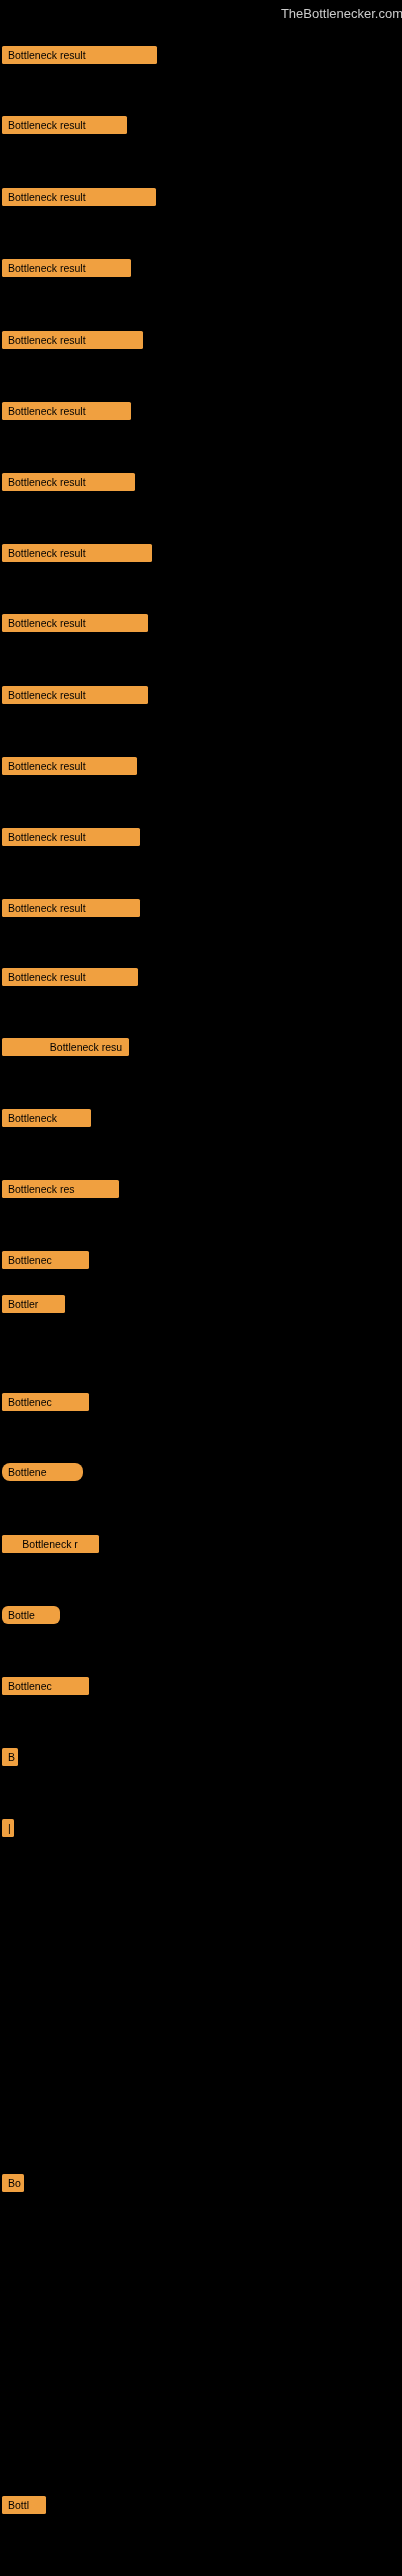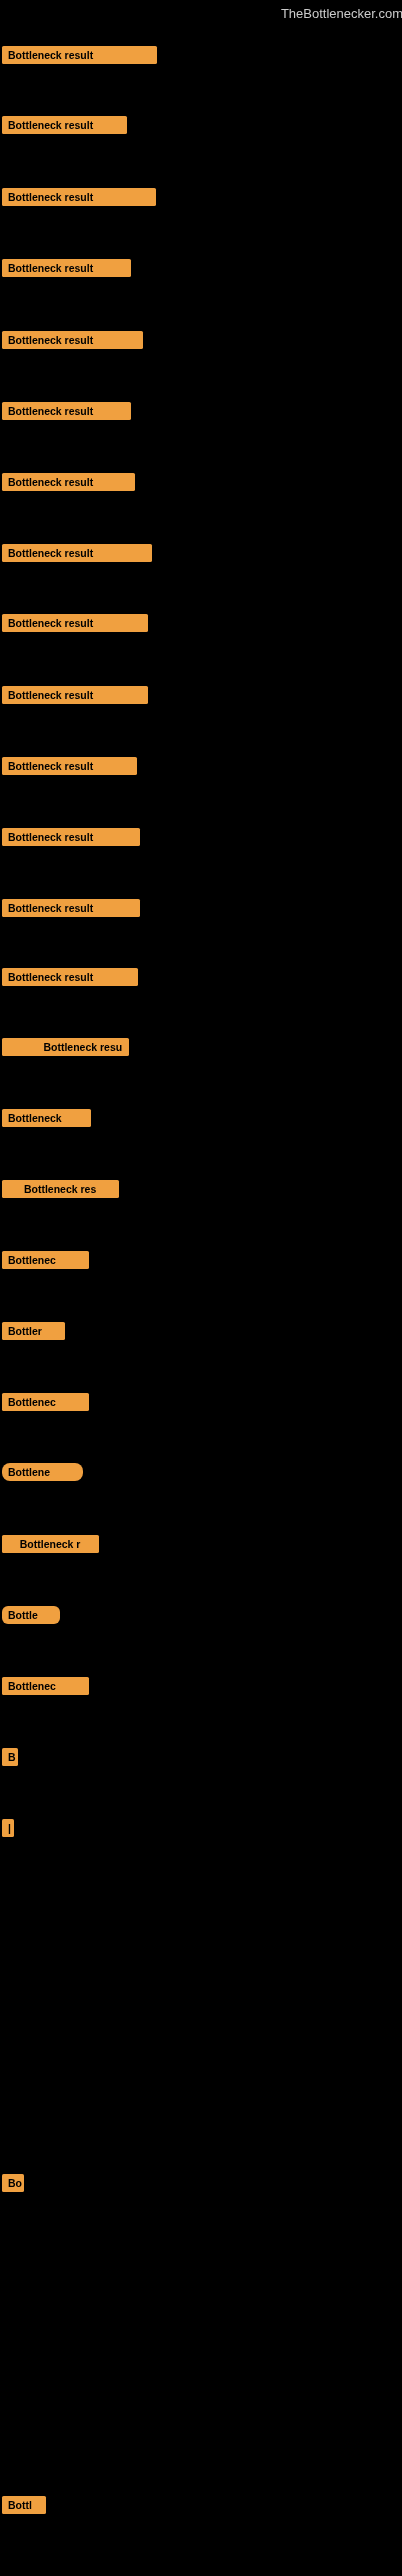--- a/index.html
+++ b/index.html
@@ -21,21 +21,21 @@
       padding: 6.4px 0;
       position: absolute;
       top: 0;
       left: 0;
       right: 0;
     }
     .bottleneck-badge {
       background-color: #f0a040;
       color: #000;
       font-size: 10.5px;
-      font-weight: bold;
+      font-weight: normal;
       padding: 3.2px 6.4px;
       display: inline-block;
       border-radius: 1.6px;
       position: absolute;
       left: 1.6px;
       white-space: nowrap;
       overflow: hidden;
     }
   </style>
 </head>
@@ -53,23 +53,23 @@
     <div class="bottleneck-badge" style="top: 473px; max-width: 133px; width: 133px;">Bottleneck result</div>
     <div class="bottleneck-badge" style="top: 544px; max-width: 150px; width: 150px;">Bottleneck result</div>
     <div class="bottleneck-badge" style="top: 614px; max-width: 146px; width: 146px;">Bottleneck result</div>
     <div class="bottleneck-badge" style="top: 686px; max-width: 146px; width: 146px;">Bottleneck result</div>
     <div class="bottleneck-badge" style="top: 757px; max-width: 135px; width: 135px;">Bottleneck result</div>
     <div class="bottleneck-badge" style="top: 828px; max-width: 138px; width: 138px;">Bottleneck result</div>
     <div class="bottleneck-badge" style="top: 899px; max-width: 138px; width: 138px;">Bottleneck result</div>
     <div class="bottleneck-badge" style="top: 968px; max-width: 136px; width: 136px;">Bottleneck result</div>
     <div class="bottleneck-badge" style="top: 1038px; max-width: 127px; width: 127px; text-align: right;">Bottleneck resu</div>
     <div class="bottleneck-badge" style="top: 1109px; max-width: 89px; width: 100px;">Bottleneck</div>
-    <div class="bottleneck-badge" style="top: 1180px; max-width: 117px; width: 117px; text-align: center;">Bottleneck res</div>
+    <div class="bottleneck-badge" style="top: 1180px; max-width: 117px; width: 117px;">Bottleneck res</div>
     <div class="bottleneck-badge" style="top: 1251px; max-width: 87px; width: 87px;">Bottlenec</div>
-    <div class="bottleneck-badge" style="top: 1322px; max-width: 63px; width: 83px;">Bottler</div>
+    <div class="bottleneck-badge" style="top: 1295px; max-width: 63px; width: 83px;">Bottler</div>
     <div class="bottleneck-badge" style="top: 1393px; max-width: 87px; width: 87px;">Bottlenec</div>
     <div class="bottleneck-badge" style="top: 1463px; max-width: 81px; width: 81px; border-radius: 8px;">Bottlene</div>
     <div class="bottleneck-badge" style="top: 1535px; max-width: 97px; width: 97px; text-align: center;">Bottleneck r</div>
     <div class="bottleneck-badge" style="top: 1606px; max-width: 58px; width: 58px; border-radius: 6px;">Bottle</div>
     <div class="bottleneck-badge" style="top: 1677px; max-width: 87px; width: 87px;">Bottlenec</div>
     <div class="bottleneck-badge" style="top: 1748px; max-width: 16px; width: 16px;">B</div>
     <div class="bottleneck-badge" style="top: 1819px; max-width: 8px; width: 8px;">|</div>
     <div class="bottleneck-badge" style="top: 2174px; max-width: 22.5px; width: 22.5px;">Bo</div>
     <div class="bottleneck-badge" style="top: 2496px; max-width: 44px; width: 55px;">Bottl</div>
   </div>

